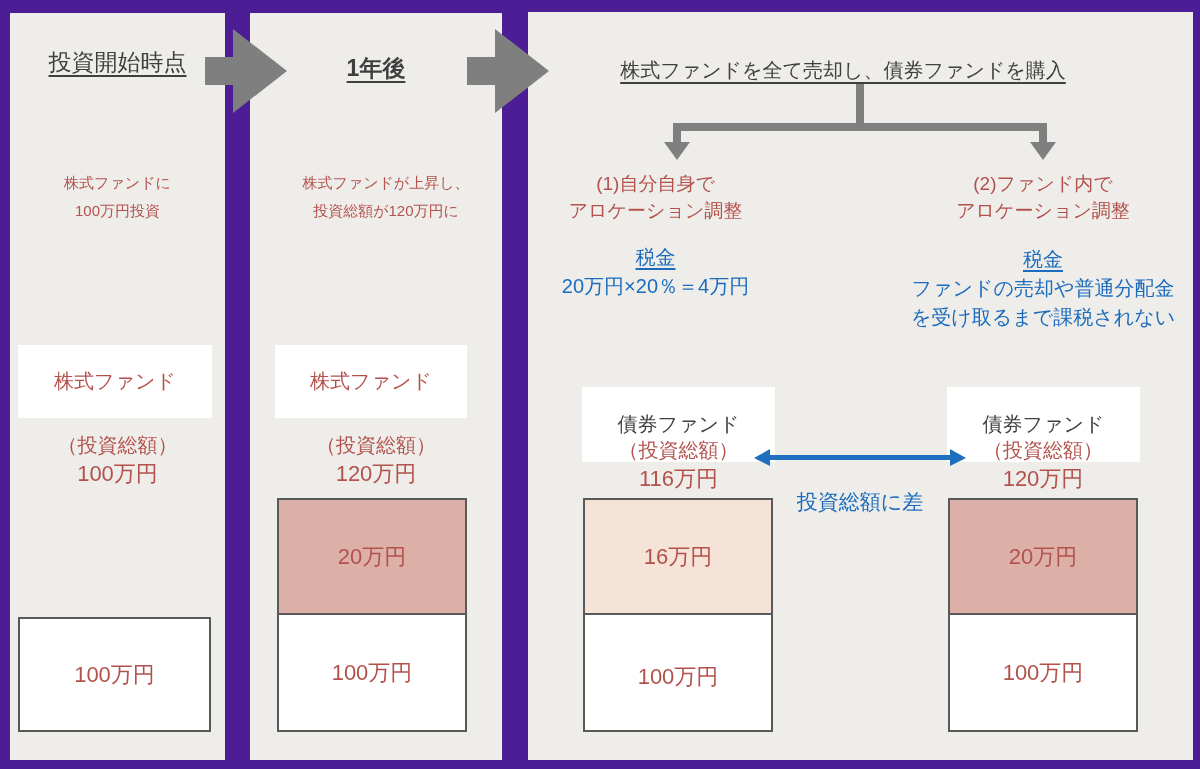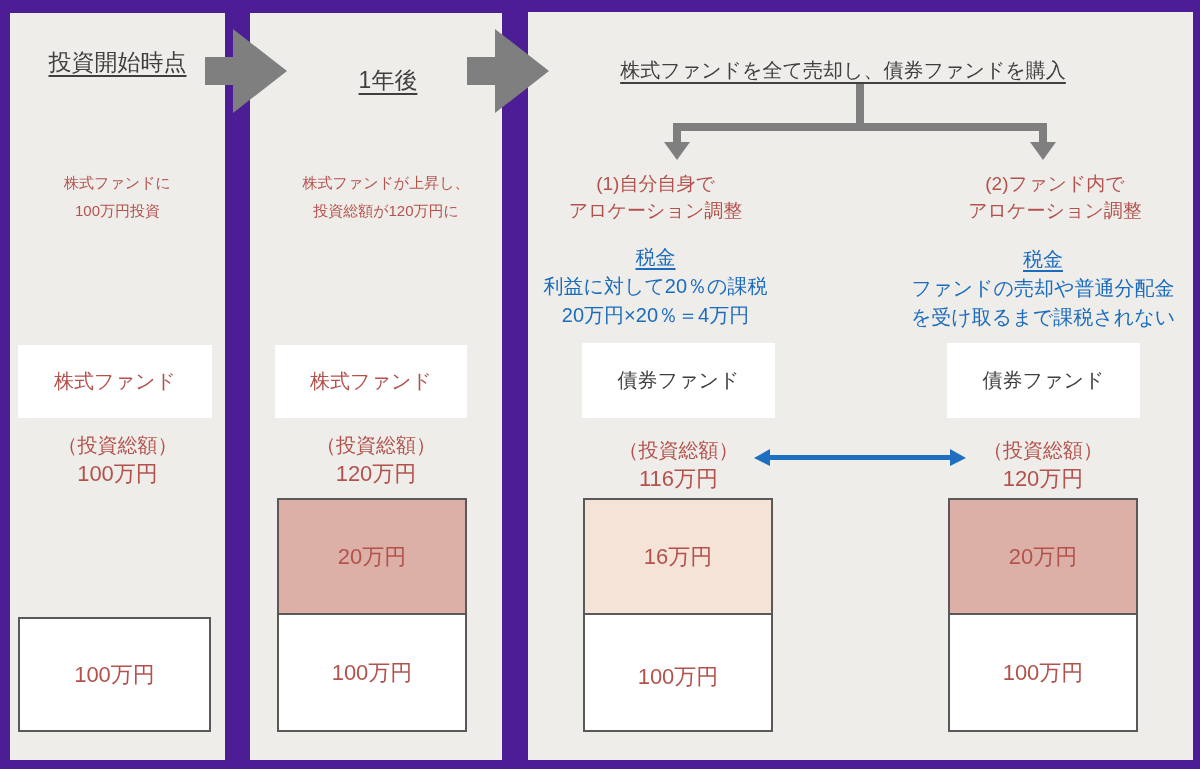--- a/index.html
+++ b/index.html
@@ -5,21 +5,21 @@
   html,body{margin:0;padding:0;background:#ffffff;}
   .canvas{
     position:relative;width:1200px;height:769px;background:#4c1d95;overflow:hidden;
     font-family:"Liberation Sans","DejaVu Sans",sans-serif;
   }
   .panel{position:absolute;background:#efedea;}
   .abs{position:absolute;}
   .center{text-align:center;}
   .red{color:#b3524d;}
   .blue{color:#1c6cbd;}
-  .dark{color:#3f3f3f;}
+  .dark{color:#3f3f3f;margin-top:44px;}
   .panel-title{
     position:absolute;width:100%;text-align:center;color:#3f3f3f;
     font-size:23px;text-decoration:underline;text-underline-offset:5px;
   }
   .panel-title.small{font-size:20px;}
   .desc{font-size:15px;line-height:28px;}
   .opt-heading{font-size:19px;line-height:27px;}
   .tax-block{font-size:20px;line-height:29px;}
   .tax-title{text-decoration:underline;text-underline-offset:4px;}
   .fund-box{
@@ -64,21 +64,21 @@
     <div class="abs center red total" style="left:0;top:419px;width:100%;">
       <div class="cap">（投資総額）</div>
       <div class="val">100万円</div>
     </div>
     <div class="abs box-plain red" style="left:8px;top:604px;width:193px;height:115px;">
       <span>100万円</span>
     </div>
   </section>
 
   <section class="panel" style="left:250px;top:13px;width:252px;height:747px;">
-    <h2 class="panel-title" style="top:40px;font-weight:normal;margin:12px;">1年後</h2>
+    <h2 class="panel-title" style="top:40px;font-weight:bold;margin:0;">1年後</h2>
     <div class="abs center red desc" style="left:10px;top:156px;width:100%;">
       <div>株式ファンドが上昇し、</div>
       <div>投資総額が120万円に</div>
     </div>
     <div class="abs fund-box red" style="left:25px;top:332px;width:192px;height:73px;">
       <span>株式ファンド</span>
     </div>
     <div class="abs center red total" style="left:0;top:419px;width:100%;">
       <div class="cap">（投資総額）</div>
       <div class="val">120万円</div>
@@ -95,40 +95,39 @@
 
   <section class="panel" style="left:528px;top:12px;width:665px;height:748px;">
     <h2 class="panel-title small" style="left:0;top:45px;width:630px;font-weight:normal;margin:0;">株式ファンドを全て売却し、債券ファンドを購入</h2>
 
     <div class="abs center red opt-heading" style="left:20px;top:158px;width:215px;">
       <div>(1)自分自身で</div>
       <div>アロケーション調整</div>
     </div>
     <div class="abs center blue tax-block" style="left:10px;top:231px;width:235px;">
       <div class="tax-title">税金</div>
-      <div>利益に対して20％の課税</div>
       <div>20万円×20％＝4万円</div>
     </div>
     <div class="abs fund-box dark" style="left:54px;top:331px;width:193px;height:75px;">
       <span>債券ファンド</span>
     </div>
     <div class="abs center red total" style="left:54px;top:425px;width:193px;">
       <div class="cap">（投資総額）</div>
       <div class="val">116万円</div>
     </div>
     <div class="abs stack" style="left:55px;top:486px;width:190px;height:234px;gap:8px;">
       <div class="seg seg-top fill-light red">
         <span>16万円</span>
       </div>
       <div class="seg seg-bottom red">
         <span>100万円</span>
       </div>
     </div>
 
-    <div class="abs center red opt-heading" style="left:432px;top:158px;width:190px;">
+    <div class="abs center red opt-heading" style="left:420px;top:158px;width:190px;">
       <div>(2)ファンド内で</div>
       <div>アロケーション調整</div>
     </div>
     <div class="abs center blue tax-block" style="left:352px;top:233px;width:326px;">
       <div class="tax-title">税金</div>
       <div>ファンドの売却や普通分配金</div>
       <div>を受け取るまで課税されない</div>
     </div>
     <div class="abs fund-box dark" style="left:419px;top:331px;width:193px;height:75px;">
       <span>債券ファンド</span>
@@ -140,20 +139,21 @@
     <div class="abs stack" style="left:420px;top:486px;width:190px;height:234px;">
       <div class="seg seg-top fill-dark red">
         <span>20万円</span>
       </div>
       <div class="seg seg-bottom red">
         <span>100万円</span>
       </div>
     </div>
 
     <div class="abs center blue note" style="left:232px;top:476px;width:200px;">
+      <div>投資総額に差</div>
     </div>
   </section>
 
   <svg class="overlay" width="1200" height="769" viewBox="0 0 1200 769">
     <g fill="#7f7f7f">
       <polygon points="205,57 233,57 233,29 287,71 233,113 233,85 205,85"></polygon>
       <polygon points="467,57 495,57 495,29 549,71 495,113 495,85 467,85"></polygon>
     </g>
     <g fill="#7f7f7f">
       <rect x="856" y="84" width="8" height="45"></rect>

